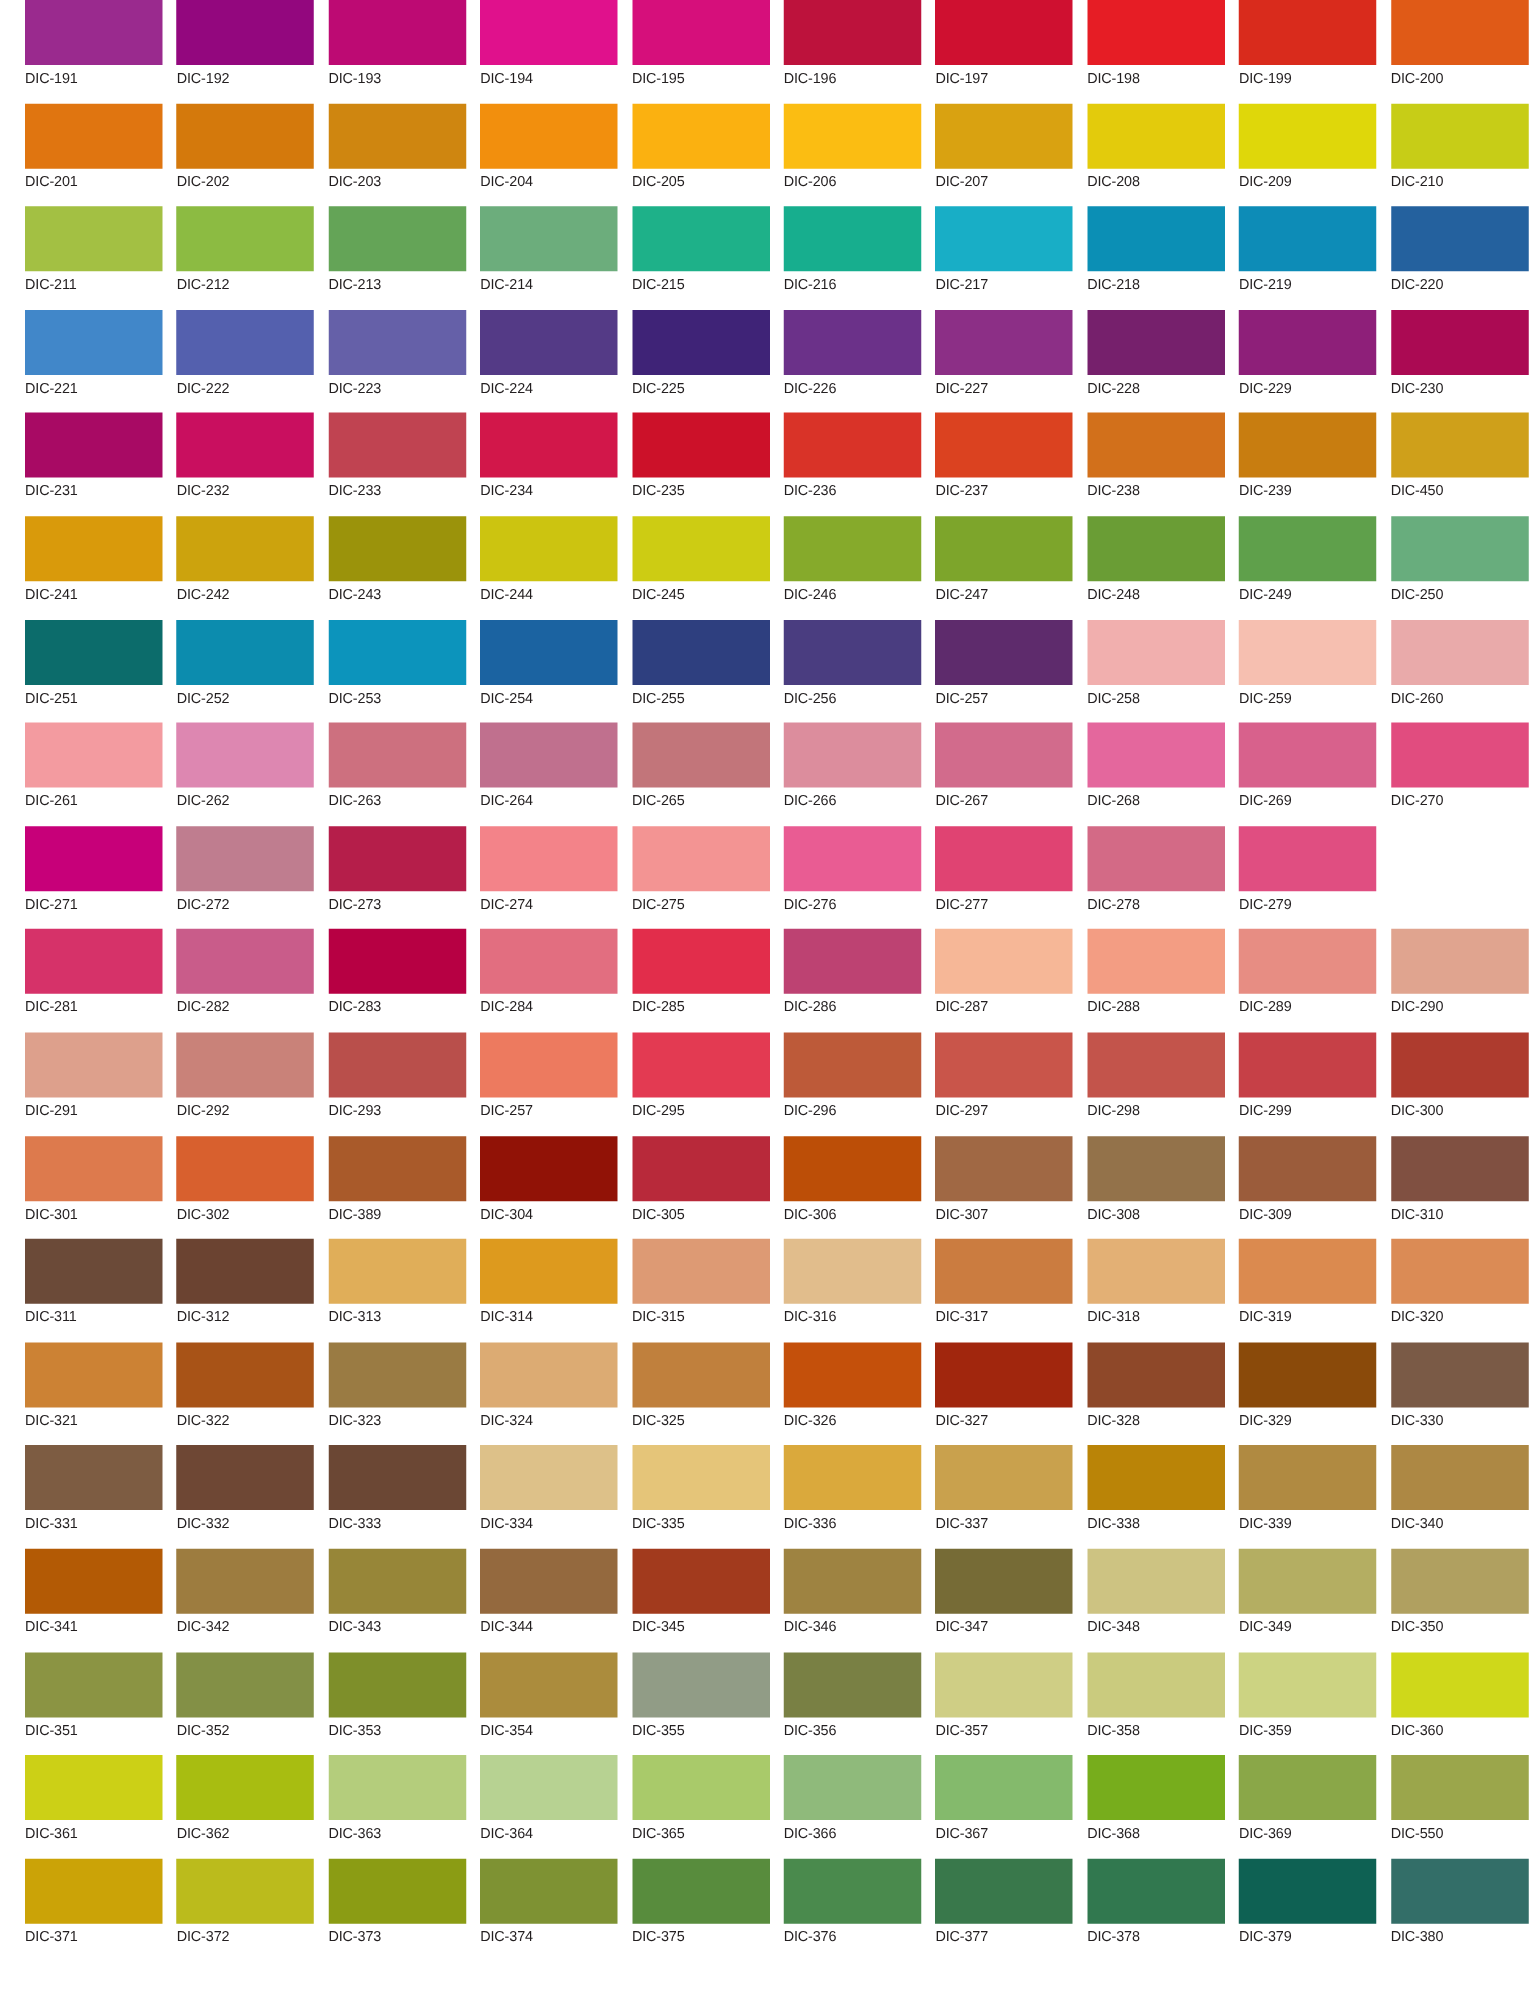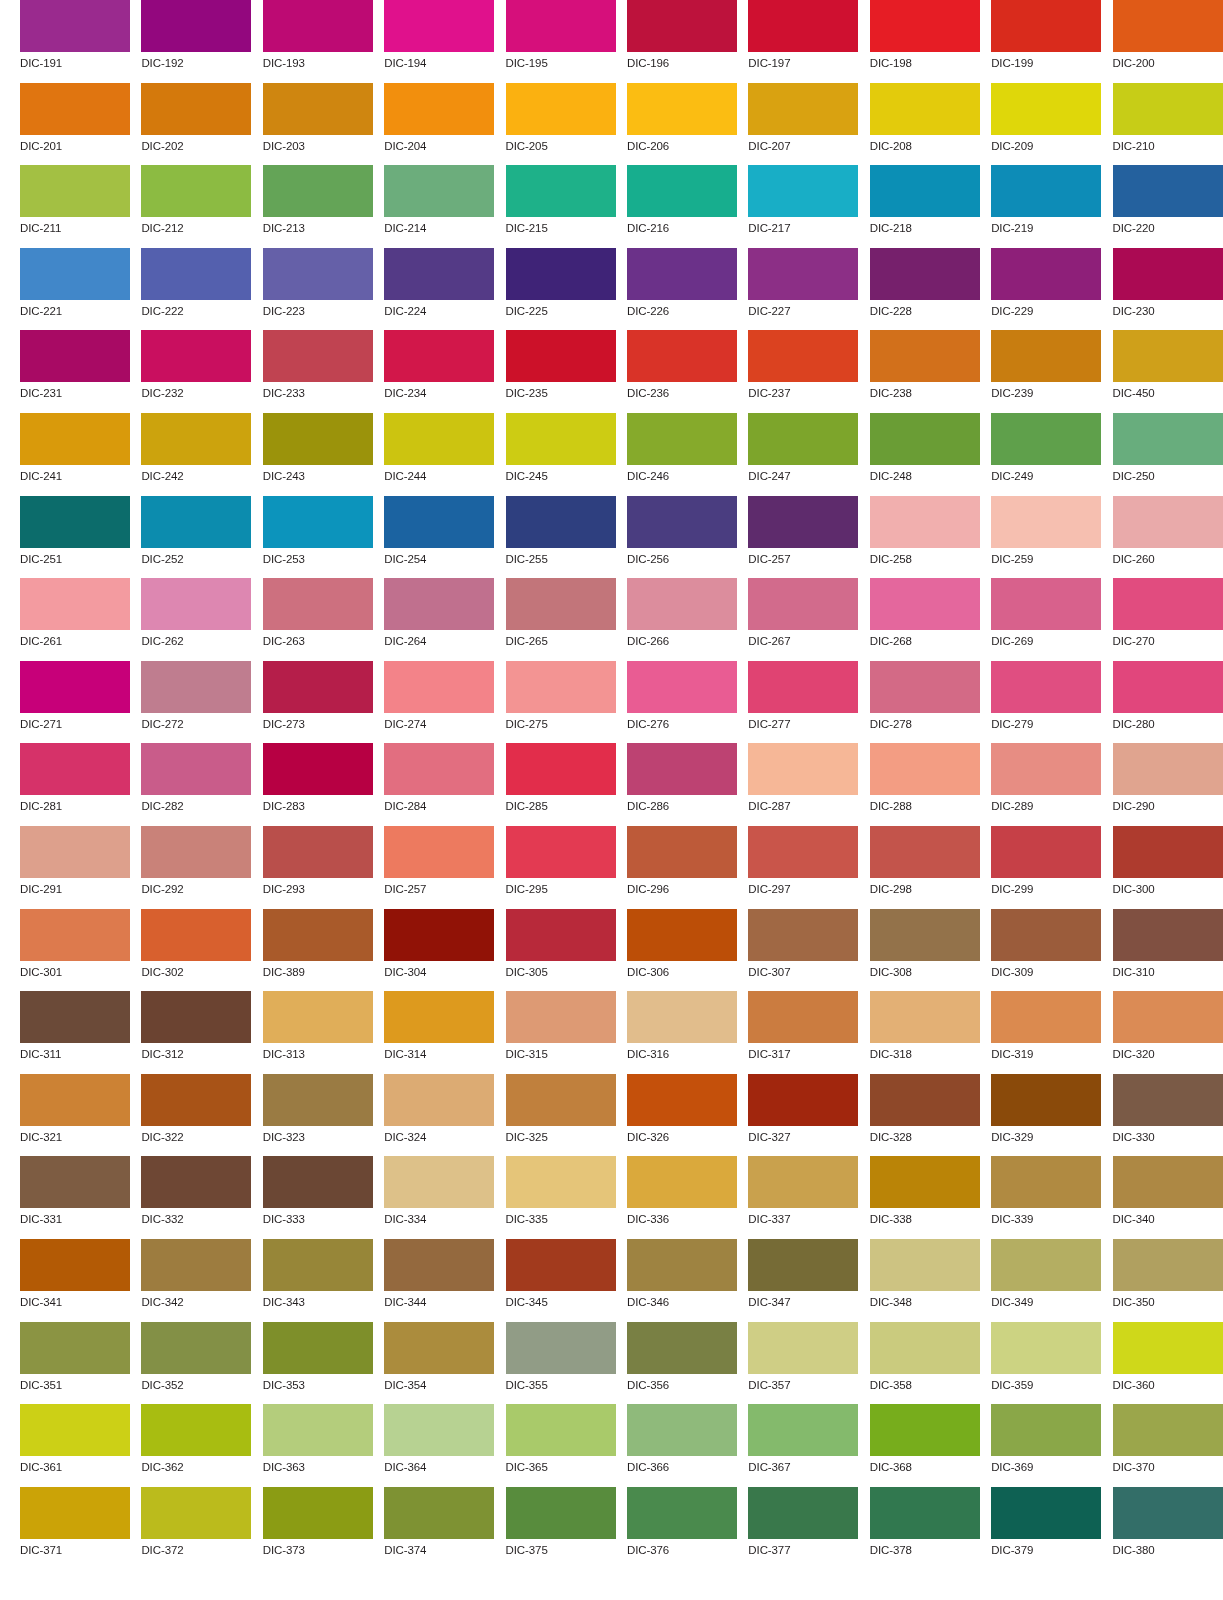--- a/index.html
+++ b/index.html
@@ -426,24 +426,20 @@
         <div class="swatch-label">DIC-277</div>
       </div>
       <div class="swatch-cell">
         <div class="swatch-chip" style="background-color: rgb(211, 106, 134);"></div>
         <div class="swatch-label">DIC-278</div>
       </div>
       <div class="swatch-cell">
         <div class="swatch-chip" style="background-color: rgb(224, 78, 129);"></div>
         <div class="swatch-label">DIC-279</div>
       </div>
-      <div class="swatch-cell">
-        <div class="swatch-chip" style="background-color: rgb(225, 70, 124);"></div>
-        <div class="swatch-label">DIC-280</div>
-      </div>
     </div>
     <div class="swatch-row">
       <div class="swatch-cell">
         <div class="swatch-chip" style="background-color: rgb(214, 50, 105);"></div>
         <div class="swatch-label">DIC-281</div>
       </div>
       <div class="swatch-cell">
         <div class="swatch-chip" style="background-color: rgb(201, 92, 138);"></div>
         <div class="swatch-label">DIC-282</div>
       </div>
@@ -806,21 +802,21 @@
       <div class="swatch-cell">
         <div class="swatch-chip" style="background-color: rgb(119, 173, 28);"></div>
         <div class="swatch-label">DIC-368</div>
       </div>
       <div class="swatch-cell">
         <div class="swatch-chip" style="background-color: rgb(138, 167, 72);"></div>
         <div class="swatch-label">DIC-369</div>
       </div>
       <div class="swatch-cell">
         <div class="swatch-chip" style="background-color: rgb(155, 166, 75);"></div>
-        <div class="swatch-label">DIC-370</div>
+        <div class="swatch-label">DIC-550</div>
       </div>
     </div>
     <div class="swatch-row">
       <div class="swatch-cell">
         <div class="swatch-chip" style="background-color: rgb(203, 163, 7);"></div>
         <div class="swatch-label">DIC-371</div>
       </div>
       <div class="swatch-cell">
         <div class="swatch-chip" style="background-color: rgb(187, 187, 28);"></div>
         <div class="swatch-label">DIC-372</div>

